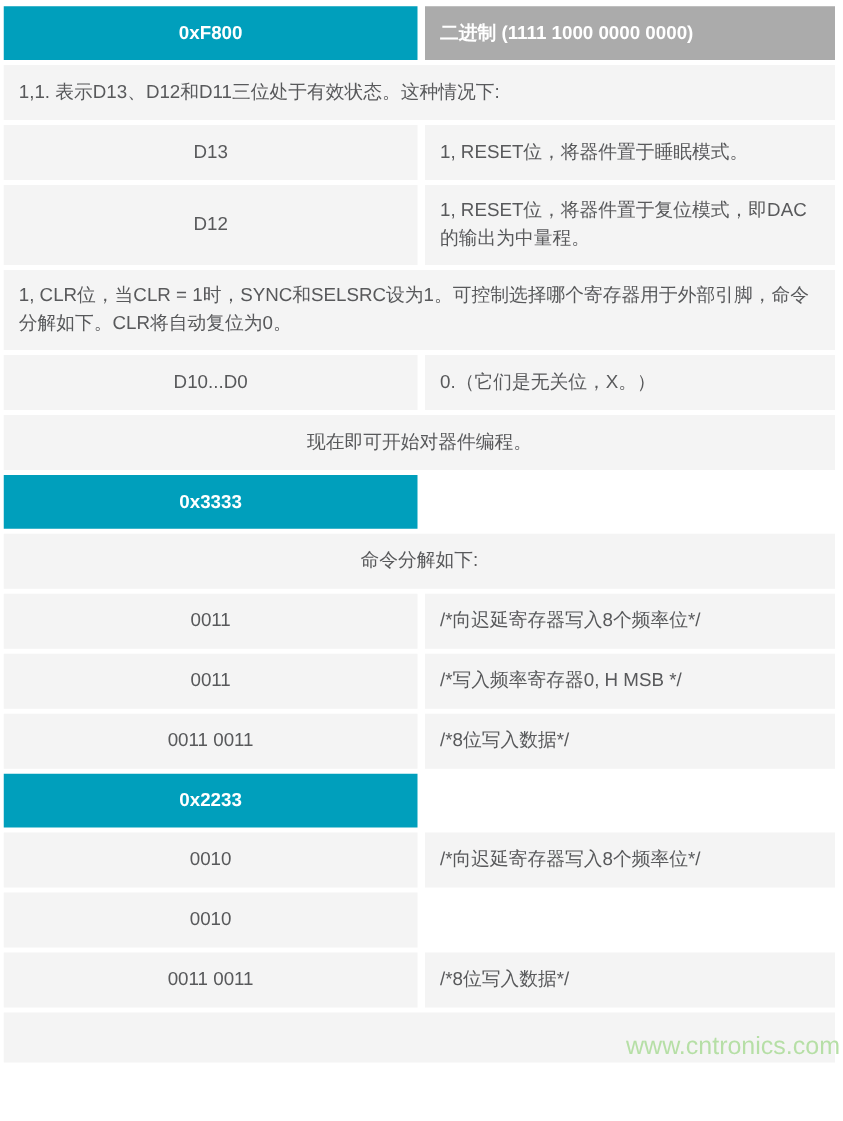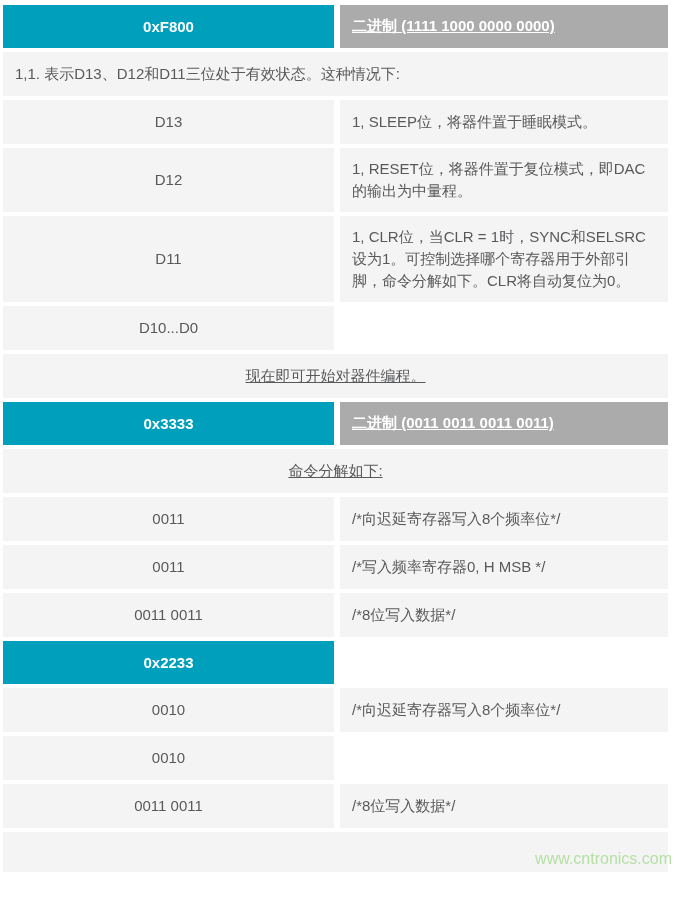--- a/index.html
+++ b/index.html
@@ -41,50 +41,49 @@
     text-align: left;
   }
   
   .row.header .cell {
     min-height: 43px;
     color: #ffffff;
     font-weight: bold;
     font-size: 15px;
   }
   .row.header .cell.left  { background: #009fbc; }
-  .row.header .cell.right { background: #ababab; padding-top: 0; padding-bottom: 0; text-decoration: underline; }
+  .row.header .cell.right { background: #ababab; padding-top: 0; padding-bottom: 0; }
   
   .row.split .cell {
     min-height: 44px;
     background: #f4f4f4;
     color: #58595b;
     font-size: 15px;
     line-height: 22px;
   }
   
   .row.full .cell {
     min-height: 44px;
     width: 100%;
     flex: 1 1 auto;
     background: #f4f4f4;
     color: #58595b;
     font-size: 15px;
     line-height: 22px;
     justify-content: center;
     text-align: center;
     position: relative;
-    text-decoration: underline;
   }
   .row.full.last .cell { min-height: 40px; }
   .watermark {
     position: absolute;
     right: -4px;
     bottom: 2px;
     color: #b6dfa6;
-    font-size: 16px;
+    font-size: 20px;
     font-weight: normal;
     white-space: nowrap;
   }
 </style>
 </head>
 <body>
 
 <div class="page">
   <div class="table">
 
@@ -92,44 +91,43 @@
       <div class="cell left">0xF800</div>
       <div class="cell right">二进制 (1111 1000 0000 0000)</div>
     </div>
 
     <div class="row split">
       <div class="cell right">1,1. 表示D13、D12和D11三位处于有效状态。这种情况下:</div>
     </div>
 
     <div class="row split">
       <div class="cell left">D13</div>
-      <div class="cell right">1, SLEEP位，将器件置于睡眠模式。</div>
+      <div class="cell right">1, RESET位，将器件置于睡眠模式。</div>
     </div>
 
     <div class="row split">
       <div class="cell left">D12</div>
       <div class="cell right">1, RESET位，将器件置于复位模式，即DAC的输出为中量程。</div>
     </div>
 
     <div class="row split">
-      <div class="cell left">D11</div>
       <div class="cell right">1, CLR位，当CLR = 1时，SYNC和SELSRC设为1。可控制选择哪个寄存器用于外部引脚，命令分解如下。CLR将自动复位为0。</div>
     </div>
 
     <div class="row split">
       <div class="cell left">D10...D0</div>
+      <div class="cell right">0.（它们是无关位，X。）</div>
     </div>
 
     <div class="row full">
       <div class="cell">现在即可开始对器件编程。</div>
     </div>
 
     <div class="row header">
       <div class="cell left">0x3333</div>
-      <div class="cell right">二进制 (0011 0011 0011 0011)</div>
     </div>
 
     <div class="row full">
       <div class="cell">命令分解如下:</div>
     </div>
 
     <div class="row split">
       <div class="cell left">0011</div>
       <div class="cell right">/*向迟延寄存器写入8个频率位*/</div>
     </div>

